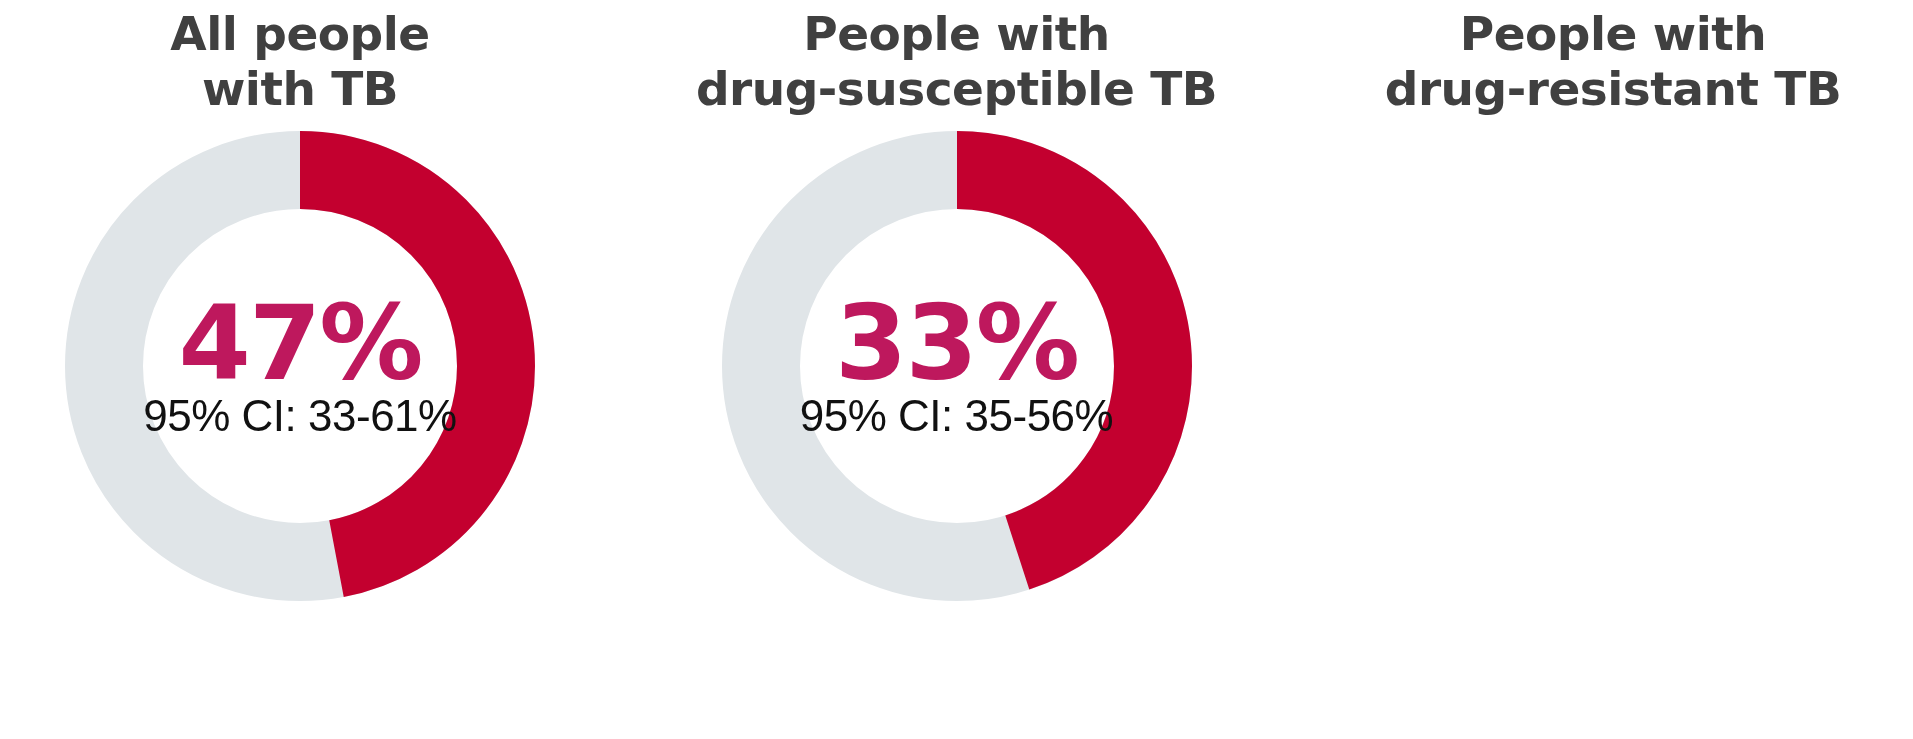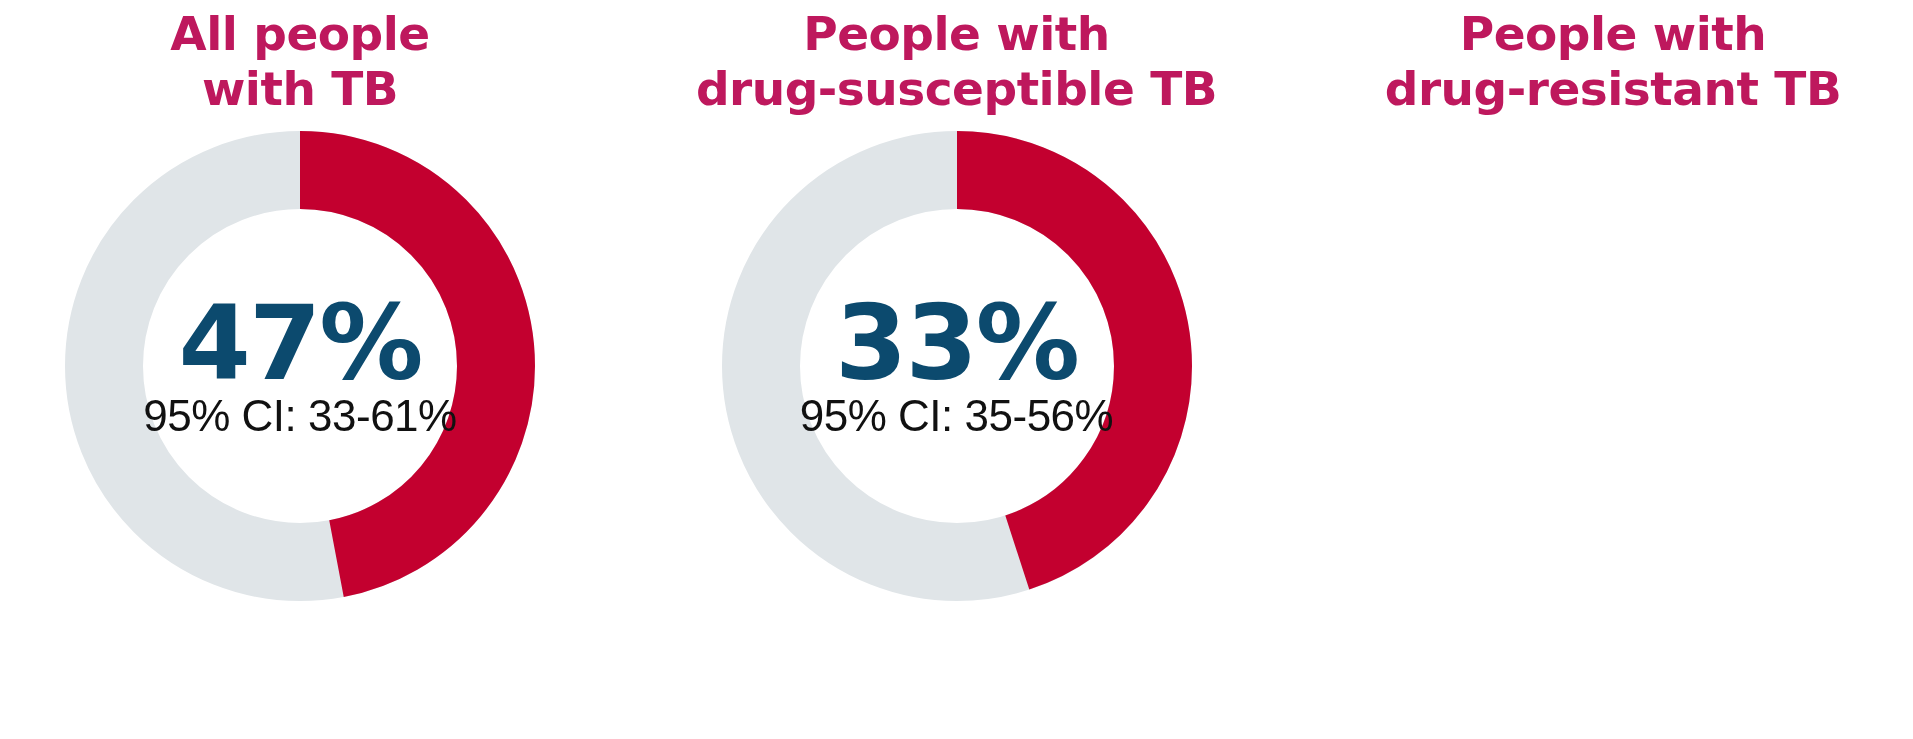--- a/index.html
+++ b/index.html
@@ -35,21 +35,21 @@
   }
 
   .panel-title {
     width: 560px;
     text-align: center;
     font-family: "DejaVu Sans", "Liberation Sans", sans-serif;
     font-weight: 700;
     font-size: 47px;
     line-height: 1.17;
     letter-spacing: -0.5px;
-    color: #be185d;
+    color: #404040;
     margin-top: 6px;
     white-space: pre-line;
   }
 
   .donut-wrap {
     position: relative;
     width: 480px;
     height: 480px;
     margin-top: 10px;
   }
@@ -75,21 +75,21 @@
     justify-content: center;
     pointer-events: none;
   }
 
   .pct-value {
     font-family: "DejaVu Sans", "Liberation Sans", sans-serif;
     font-weight: 700;
     font-size: 104px;
     line-height: 0.96;
     letter-spacing: -2px;
-    color: #0c4a6e;
+    color: #be185d;
     margin: 0;
   }
 
   .ci-value {
     font-family: "Liberation Sans", "DejaVu Sans", sans-serif;
     font-weight: 400;
     font-size: 44px;
     line-height: 1.0;
     letter-spacing: -0.5px;
     color: #111111;

